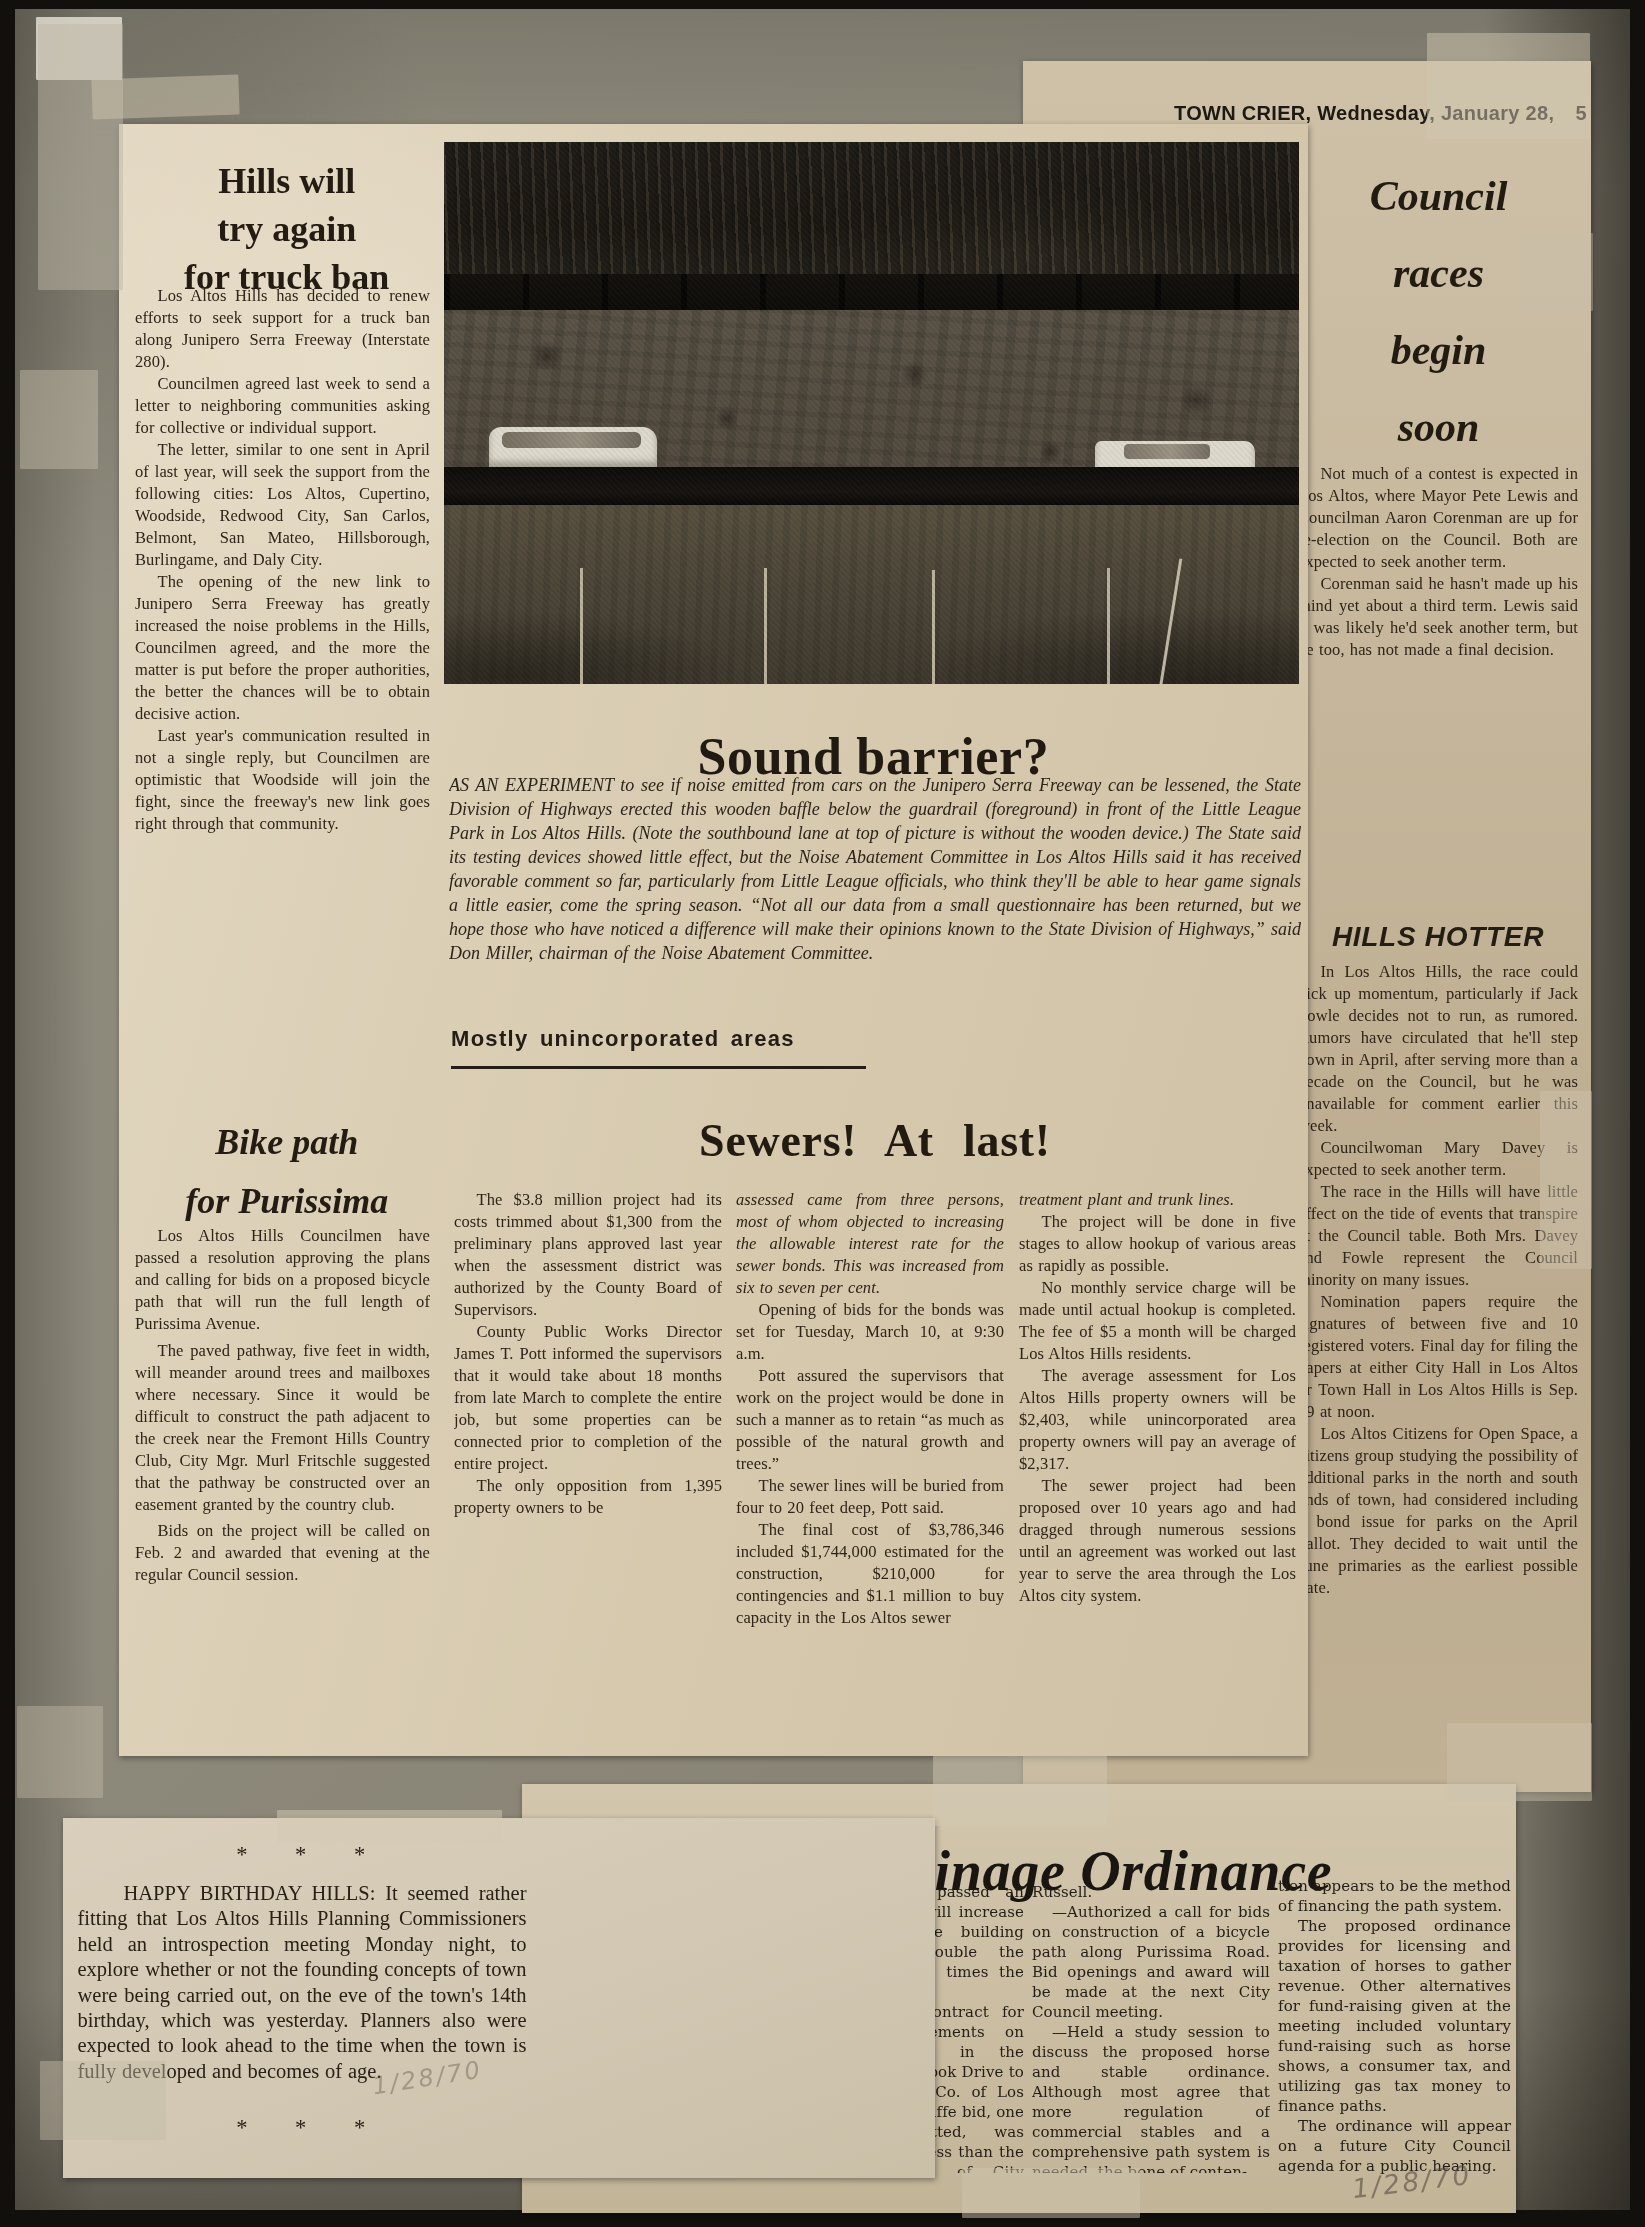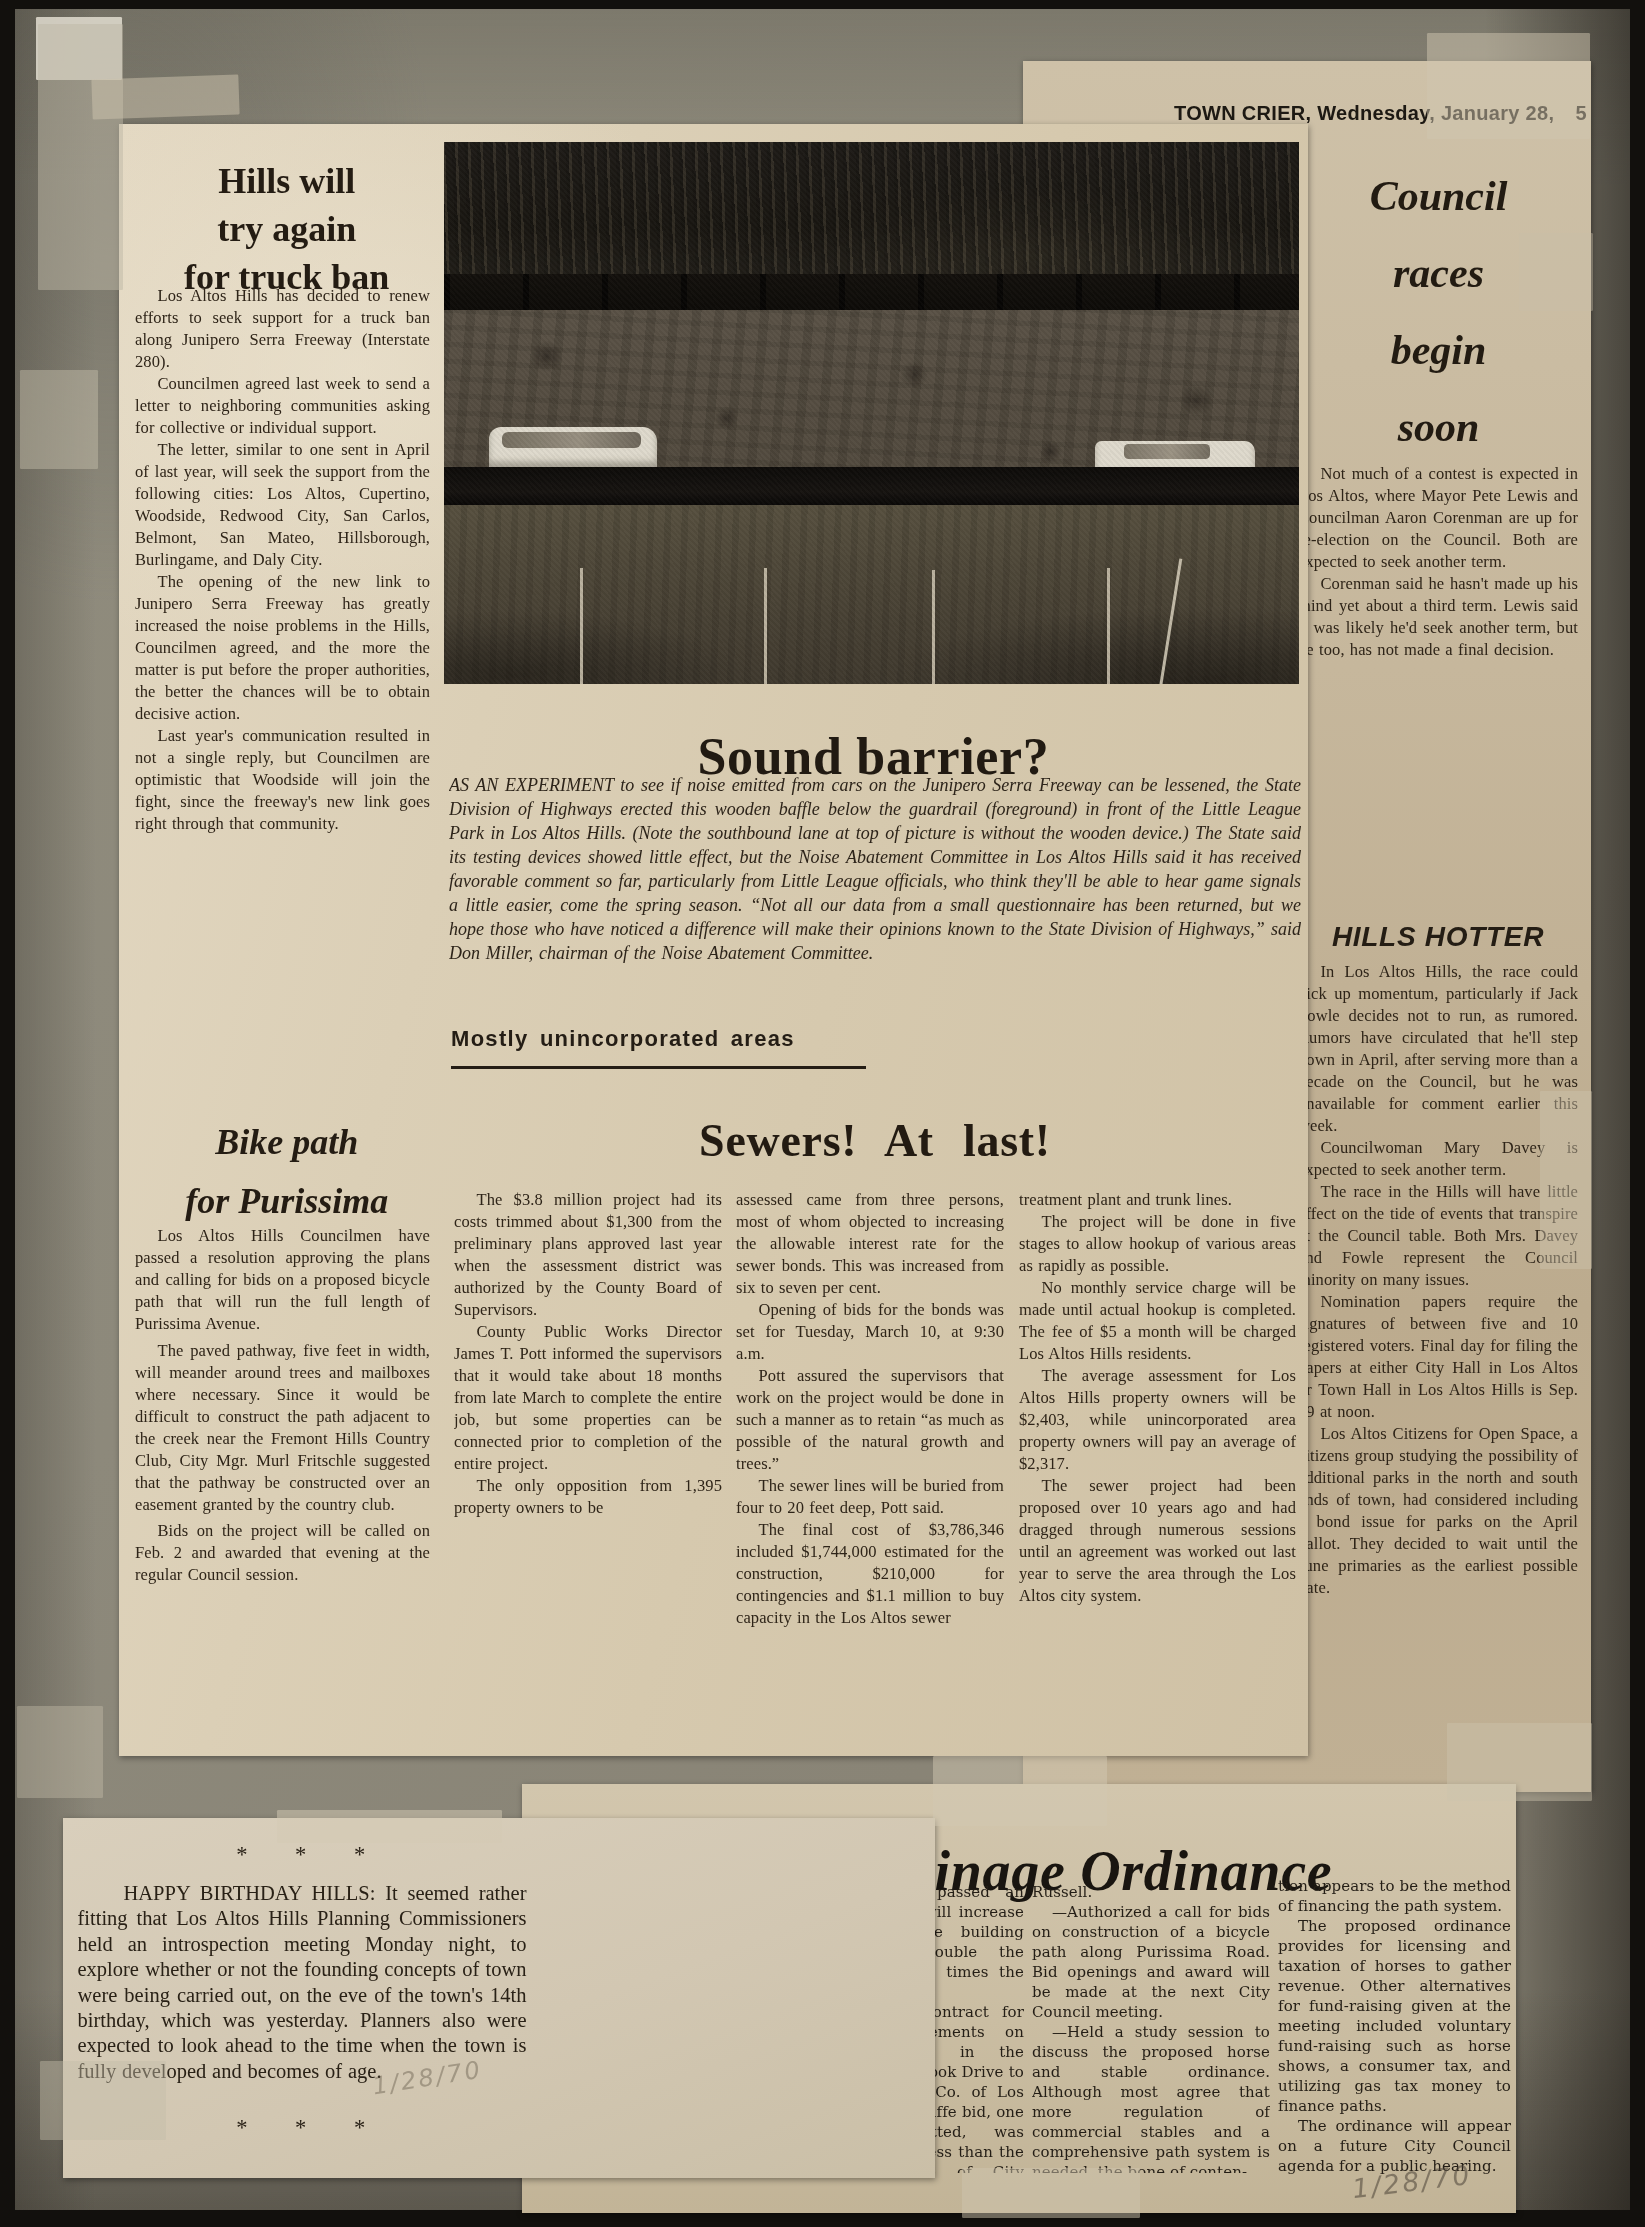--- a/index.html
+++ b/index.html
@@ -36,21 +36,21 @@
       radial-gradient(ellipse 595px 462px at 20% 15%, rgba(240,232,214,0.5), rgba(0,0,0,0) 70%),
       linear-gradient(105deg,#e3d8c2 0%,#dbcfb6 32%,#d6c9ae 58%,#cfc1a5 100%); margin-left: 21px;}
   #clip-drainage{left:522px;top:1784px;width:994px;height:429px;z-index:3;
     background:linear-gradient(180deg,#d2c6ad 0%,#cabda2 55%,#c2b497 100%);}
   #clip-birthday{left:63px;top:1818px;width:872px;height:360px;z-index:4;
     background:linear-gradient(160deg,#d9cfbc 0%,#d2c7b2 55%,#cabfa7 100%);}
   
   .bt{position:absolute;font-family:"Liberation Serif",serif;font-size:16.5px;line-height:22px;
       color:#2e2418;text-align:justify;letter-spacing:0.1px;word-spacing:1px;overflow:hidden;}
   .bt p{margin:0;text-indent:22.5px;}
-  .bt p.flush{text-indent:0;}
+  .bt p.flush{text-indent:0;font-style:italic;}
   .pre{white-space:pre-line;}
   
   #masthead{position:absolute;left:151px;top:41px;width:413px;display:flex;align-items:baseline;gap:17px;
     font-family:"Liberation Sans",sans-serif;font-weight:bold;font-size:20px;color:#1d1913;letter-spacing:0.3px;}
   
   #h-truck{position:absolute;left:9.2px;top:9.2px;width:317px;text-align:center;
     font-size:36px;line-height:48px;color:#241c13;}
   #b-truck{left:16px;top:161px;width:295px;height:801px;}
   #h-bike{position:absolute;left:9.2px;top:959px;width:317px;text-align:center;font-style:italic;
     font-size:36px;line-height:59px;color:#241c13;}

